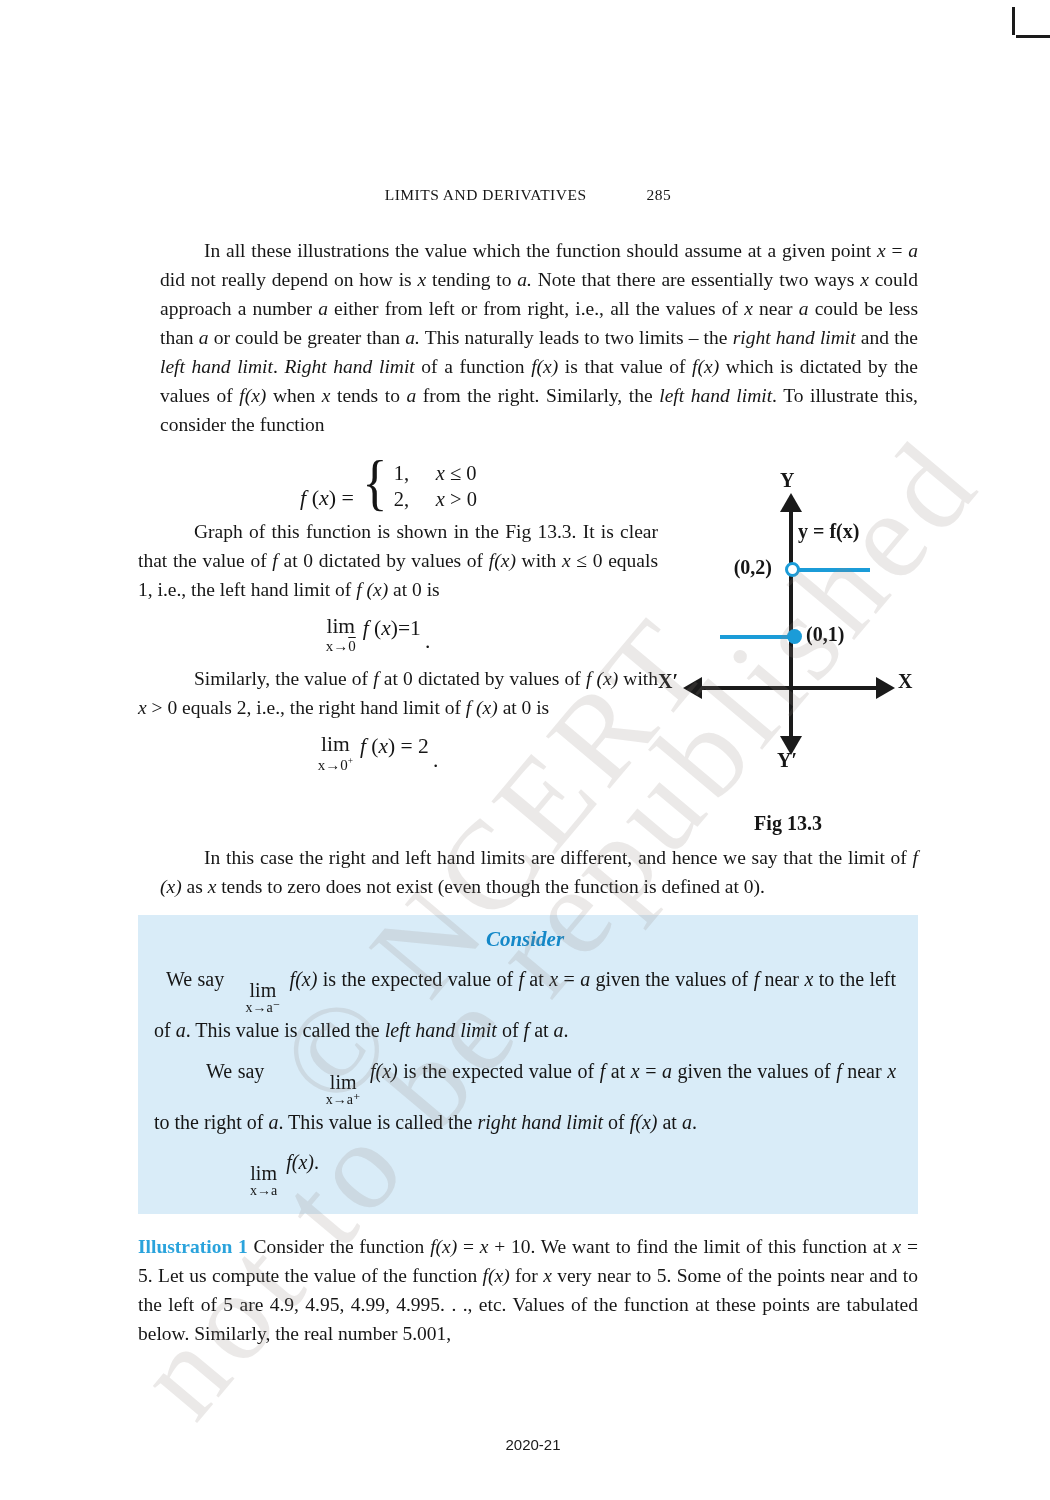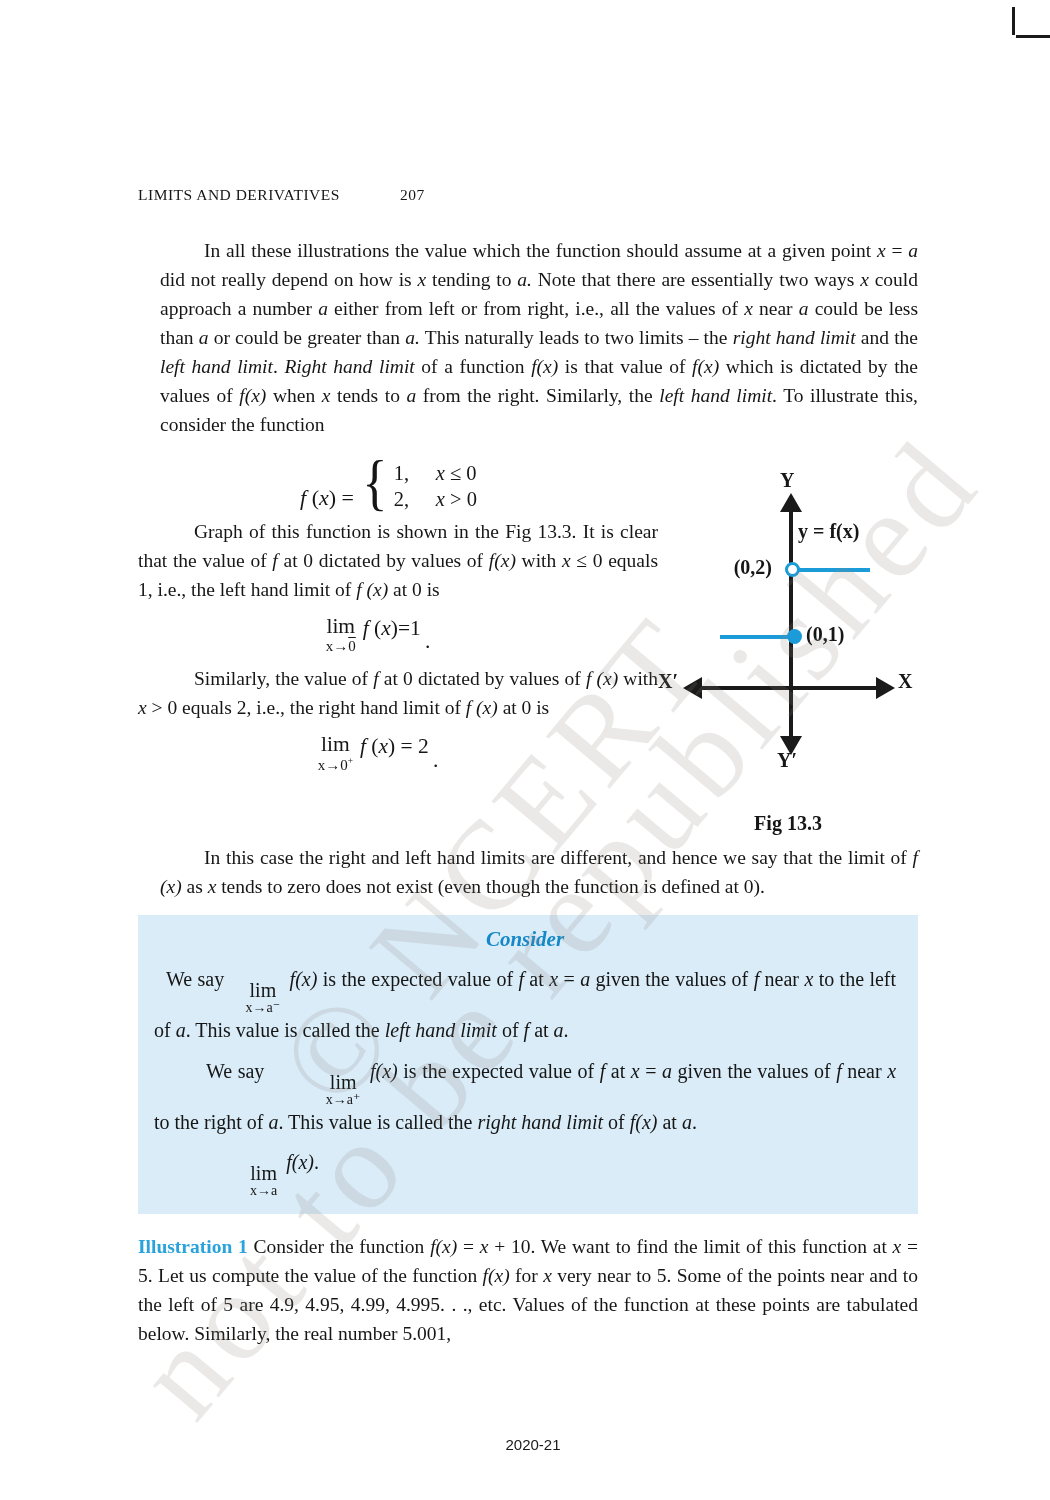--- a/index.html
+++ b/index.html
@@ -14,21 +14,21 @@
 
   
   .wm { position:absolute; font-size:126px; letter-spacing:8px; color:rgba(143,135,126,0.18);
         white-space:nowrap; transform-origin:left top; z-index:5; pointer-events:none;
         font-family:"Liberation Serif",serif; }
   .wm1 { left:250px; top:1040px; transform:rotate(-50deg); }
   .wm2 { left:108px; top:1352px; transform:rotate(-50deg); }
 
   .content { position:absolute; left:138px; top:0; width:780px; z-index:1; }
 
-  .header { display:flex; justify-content:flex-start; align-items:baseline; gap:60px;
+  .header { display:flex; justify-content:center; align-items:baseline; gap:60px;
             margin-top:186px; font-size:15.5px; letter-spacing:0.5px; }
 
   .para { font-size:19.5px; line-height:29px; text-align:justify; }
   .indent { text-indent:44px;margin-left:22px; }
   .indent2 { text-indent:56px; }
   .it { font-style:italic; }
   .ov { text-decoration:overline; }
   .sup { vertical-align:super; font-size:0.62em; }
 
   .intro { margin-top:32px; }
@@ -105,21 +105,21 @@
   <div class="crop-v"></div>
   <div class="crop-h"></div>
 
   <div class="wm wm1">© NCERT</div>
   <div class="wm wm2">not to be republished</div>
 
   <div class="content">
 
     <div class="header">
       <span>LIMITS AND DERIVATIVES</span>
-      <span>207</span>
+      <span>285</span>
     </div>
 
     <p class="para indent intro"><span>In all these illustrations the value which the function should assume at a given point </span><span class="it">x</span><span> = </span><span class="it">a</span><span> did not really depend on how is </span><span class="it">x</span><span> tending to </span><span class="it">a.</span><span> Note that there are essentially two ways </span><span class="it">x</span><span> could approach a number </span><span class="it">a</span><span>  either from left or from right, i.e., all the values of </span><span class="it">x</span><span> near </span><span class="it">a</span><span> could be less than </span><span class="it">a</span><span> or could be greater than </span><span class="it">a.</span><span> This naturally leads to two limits – the </span><span class="it">right hand limit</span><span> and the </span><span class="it">left hand limit</span><span>. </span><span class="it">Right hand limit</span><span> of a function </span><span class="it">f(x)</span><span> is that value of </span><span class="it">f(x)</span><span> which is dictated by the values of </span><span class="it">f(x)</span><span> when </span><span class="it">x</span><span> tends to </span><span class="it">a</span><span> from the right. Similarly, the </span><span class="it">left hand limit</span><span>. To illustrate this, consider the function</span></p>
 
     <div class="twocol">
       <div class="leftcol">
 
         <div class="piecewise">
           <span class="pw-lhs"><span class="it">f</span><span> (</span><span class="it">x</span><span>) =</span></span>
           <span class="pw-brace">{</span>

